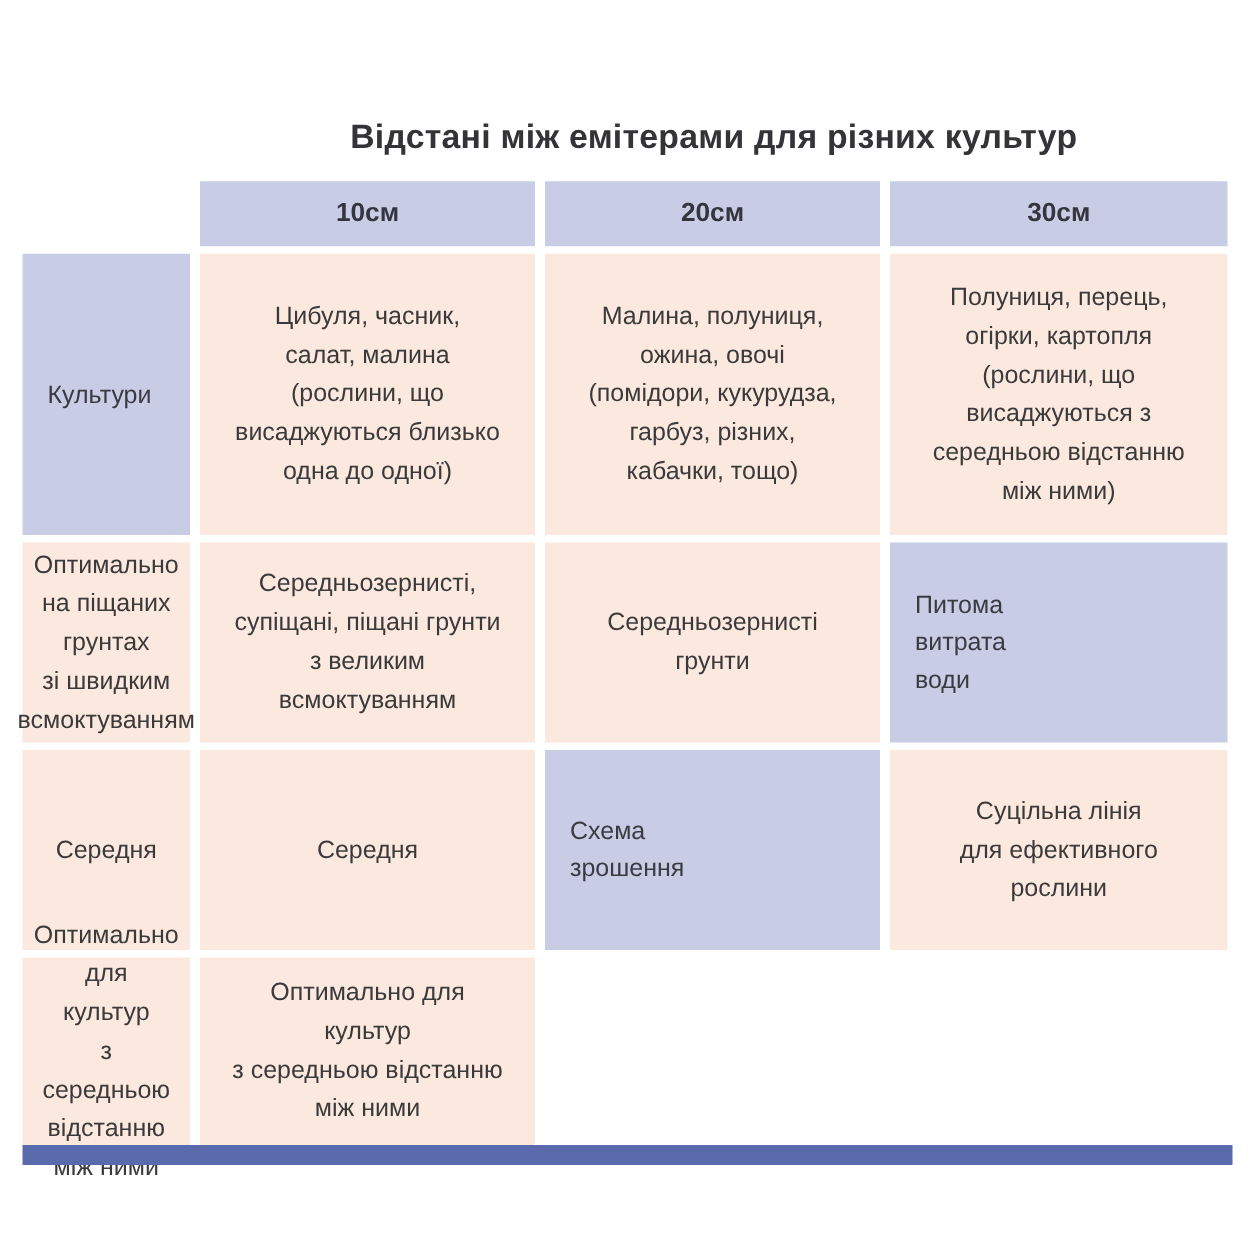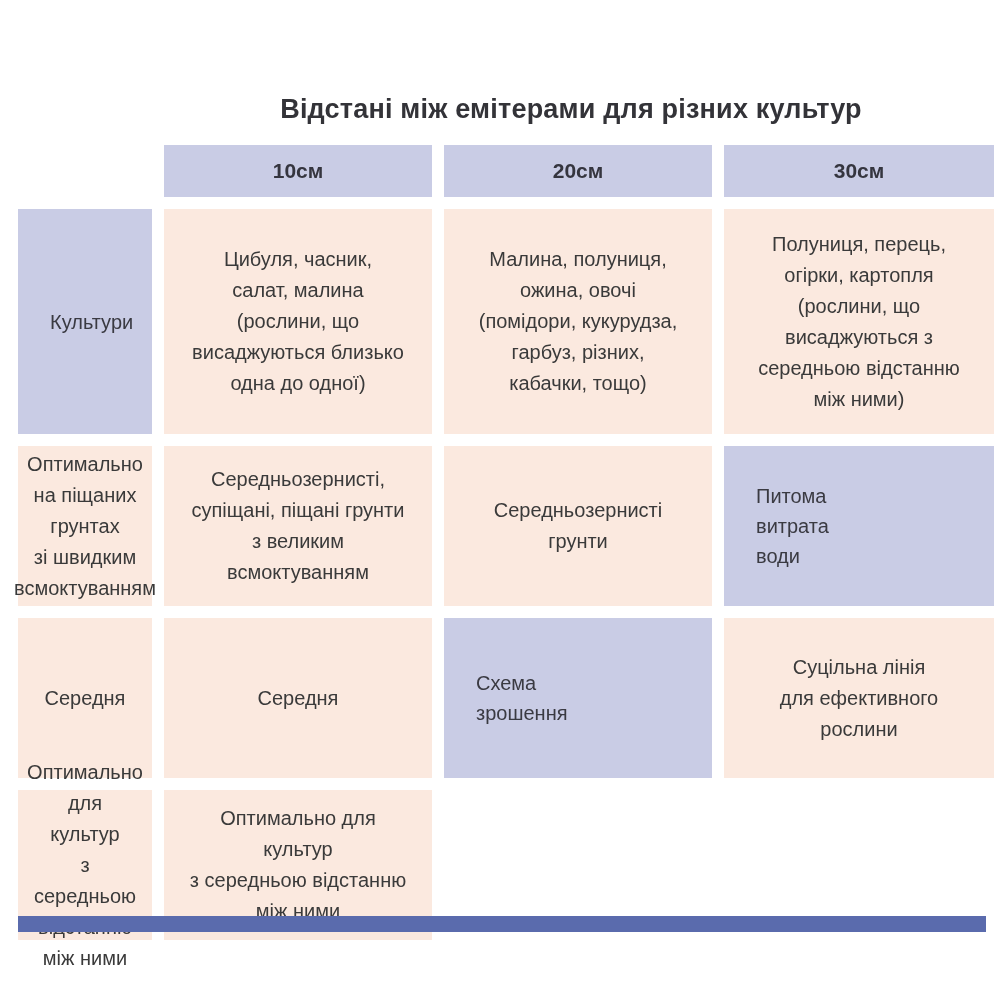--- a/index.html
+++ b/index.html
@@ -23,37 +23,36 @@
   }
   .table-grid {
     position: absolute;
     left: 18px;
     top: 145px;
     display: grid;
     grid-template-columns: 134px 268px 268px 270px;
     grid-template-rows: 52px 225px 160px 160px 150px;
     column-gap: 8px;
     row-gap: 6px;
-    gap: 12px;
   }
   .corner { background: transparent; }
   .hcell {
     background: #c9cce5;
     display: flex;
     align-items: center;
     justify-content: center;
     font-size: 21px;
     font-weight: 700;
     color: #35353f;
   }
   .rhead {
     background: #c9cce5;
     display: flex;
     align-items: center;
-    padding-left: 32px;
+    padding-left: 20px;
     padding-right: 8px;
     font-size: 20px;
     line-height: 1.5;
     white-space: pre-line;
     color: #3a3a42;
   }
   .dcell {
     background: #fbe9df;
     display: flex;
     align-items: center;

